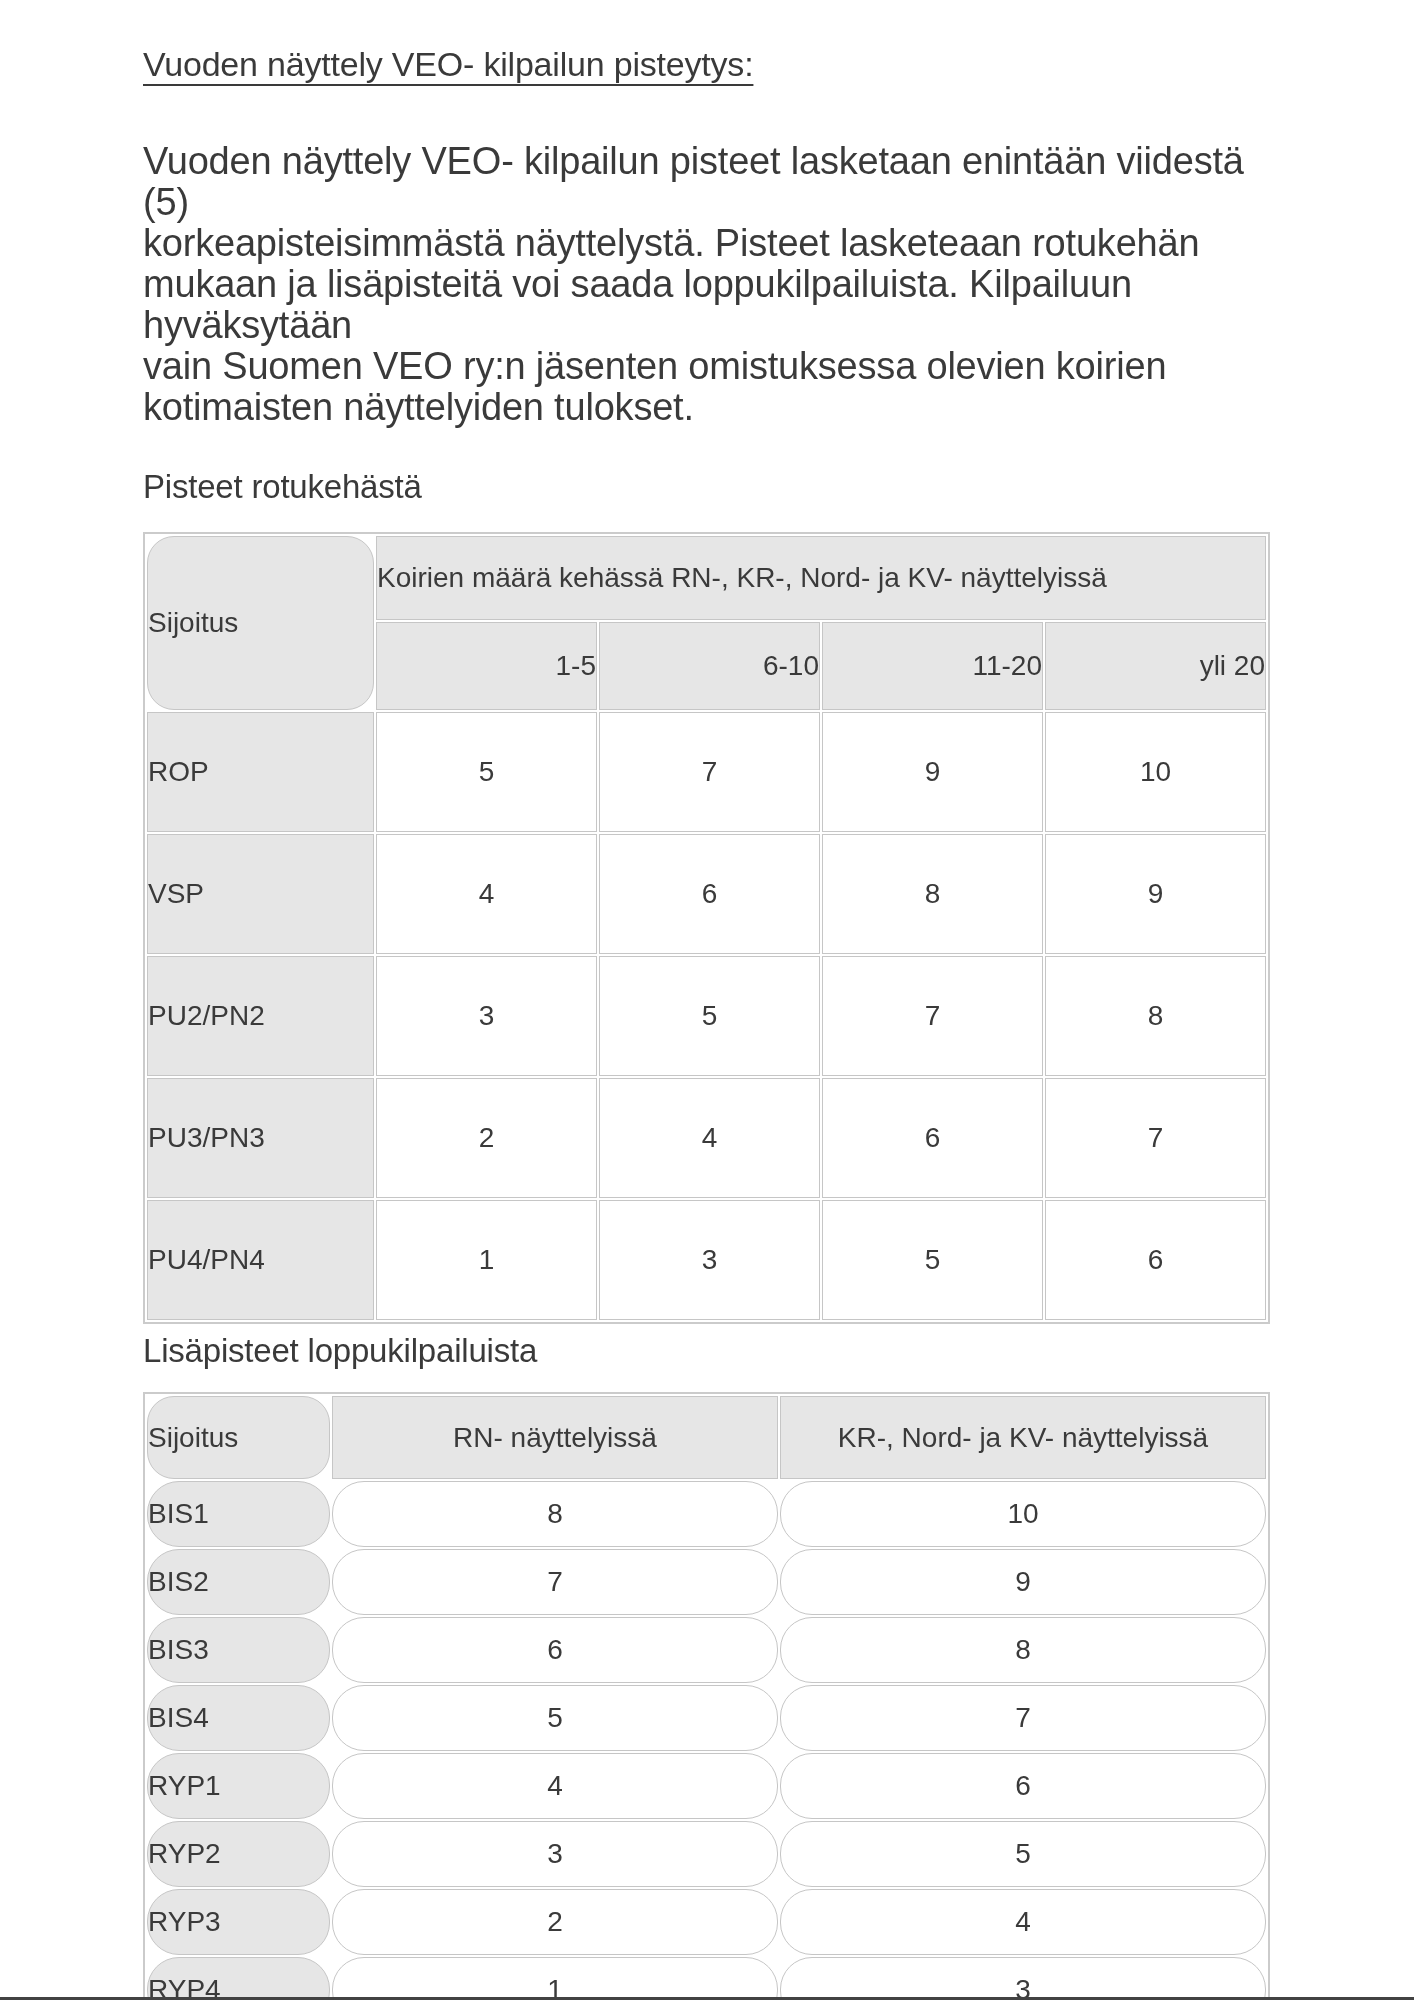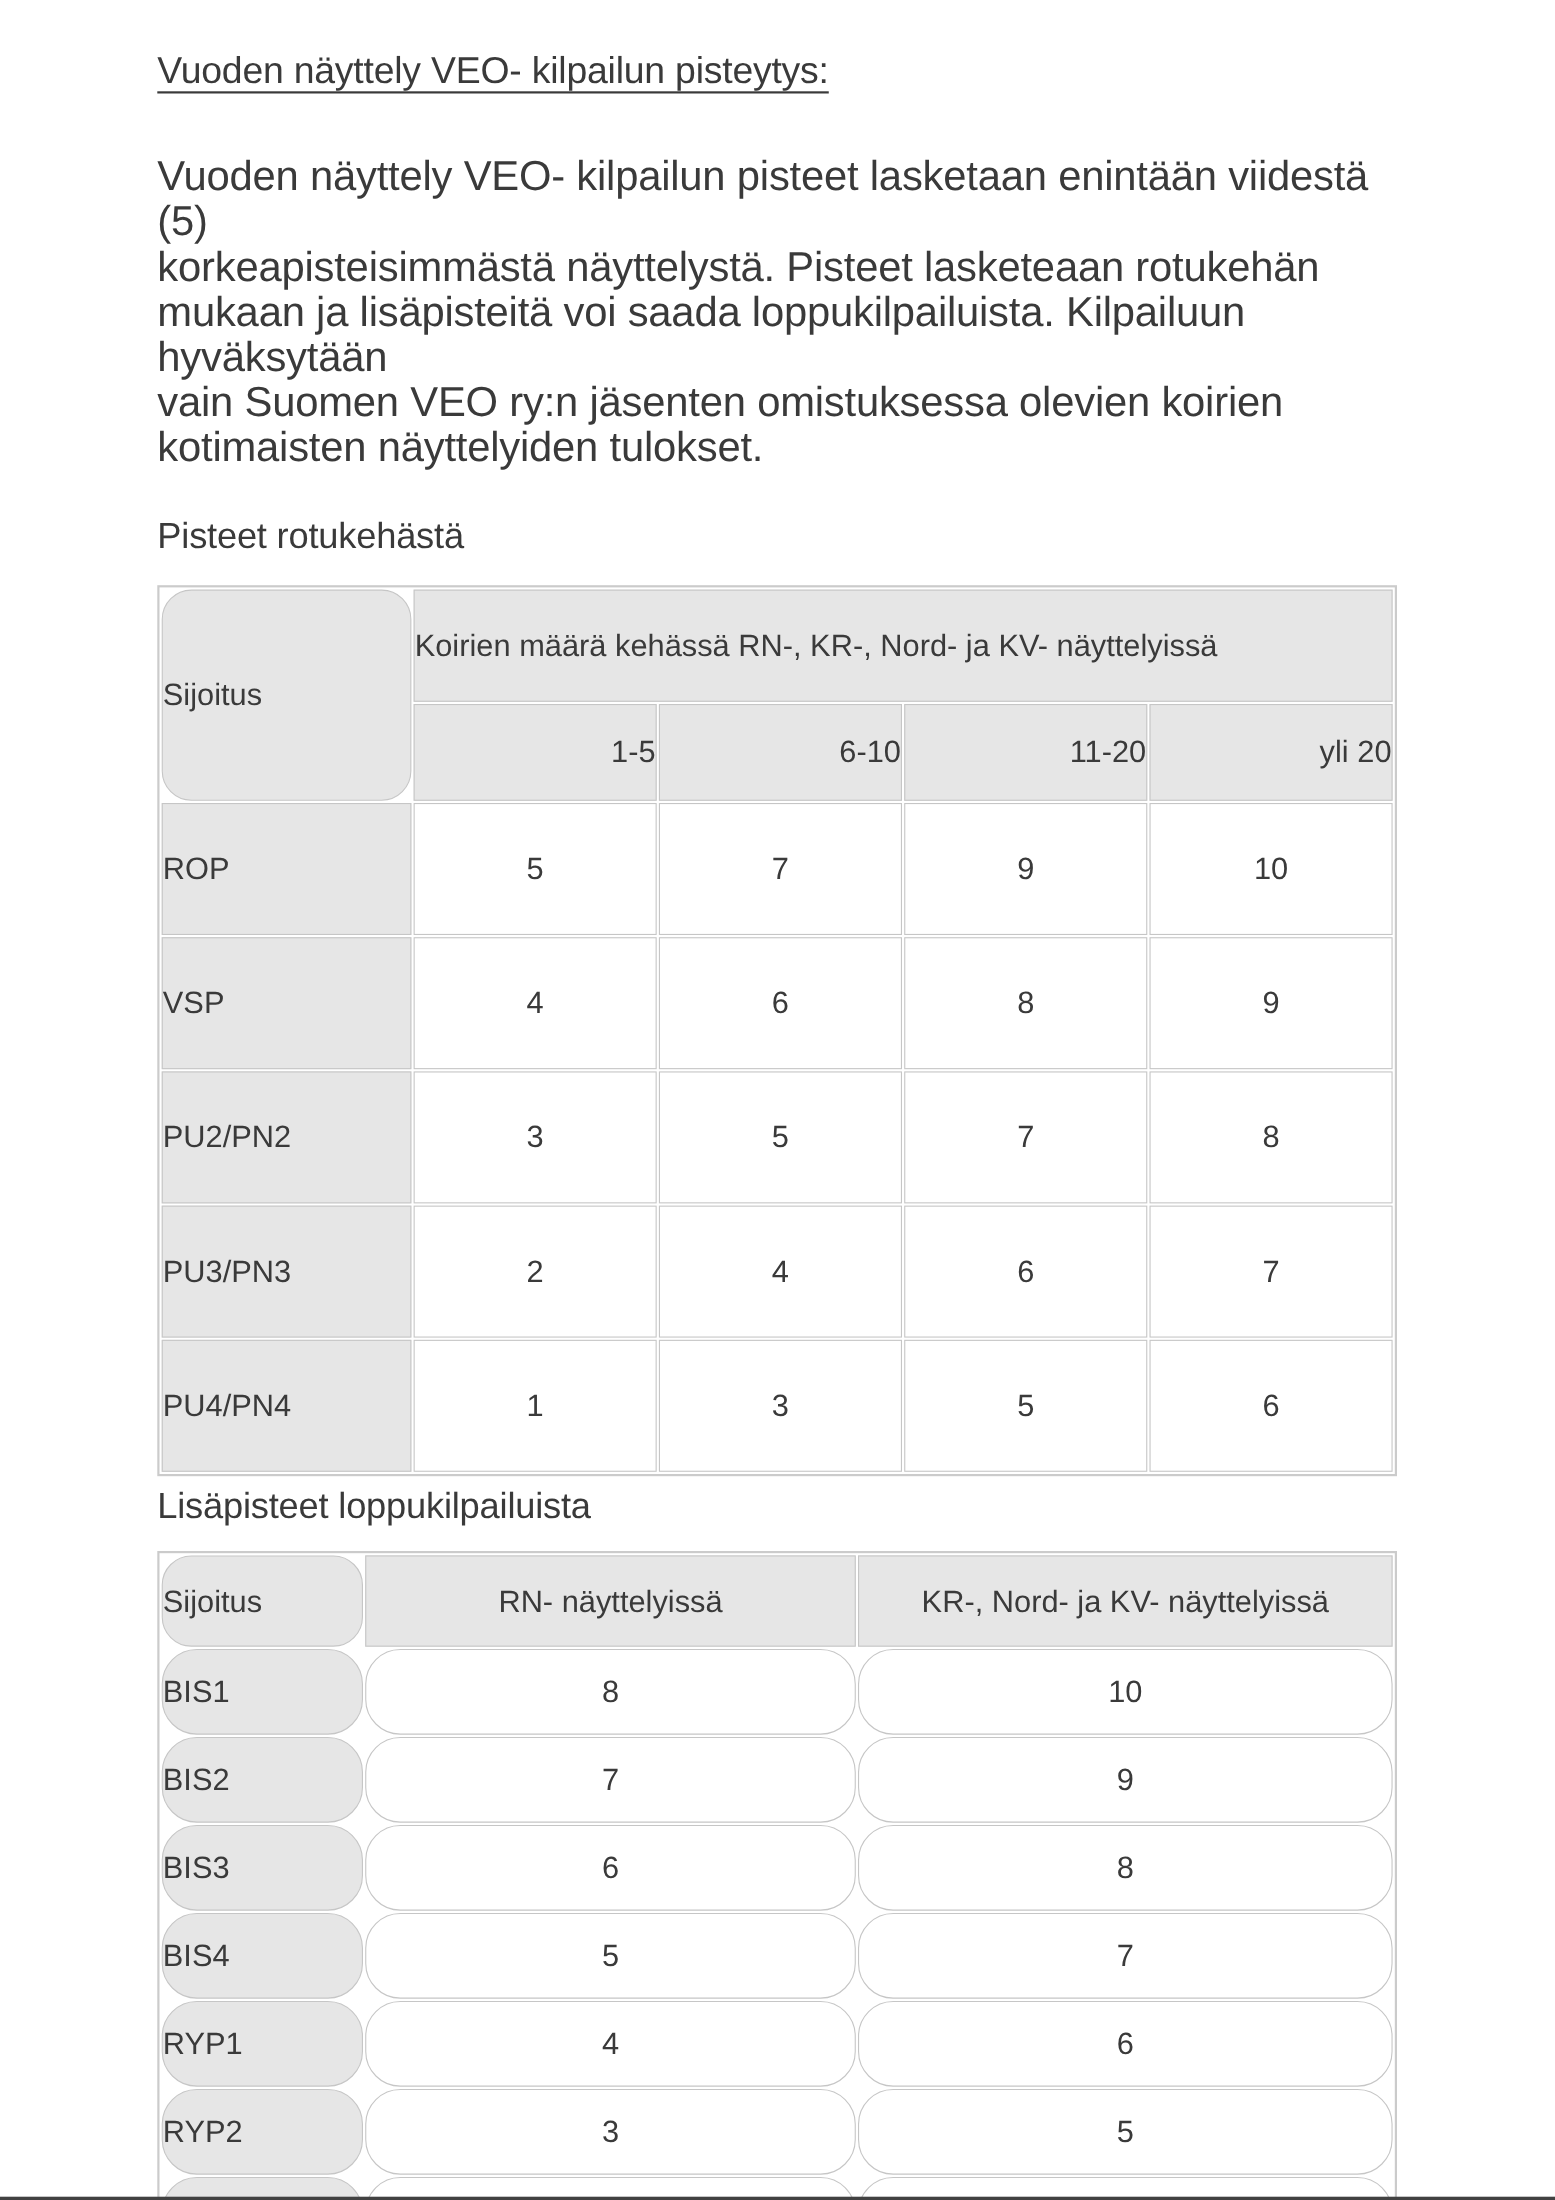--- a/index.html
+++ b/index.html
@@ -61,26 +61,26 @@
     padding: 0;
   }
   table.points th { background: #e6e6e6; }
   td.lbl { background: #e6e6e6; text-align: left; padding-left: 22px; }
   th.corner { text-align: left; padding-left: 22px; border-radius: 27px; }
   th.group { text-align: left; padding-left: 24px; }
   th.colhead { text-align: center; }
   td.val { background: #ffffff; text-align: center; }
 
   
-  #table-rotukeha tr.grouprow th { height: 102px; }
+  #table-rotukeha tr.grouprow th { height: 84px; }
   #table-rotukeha tr.subrow th { height: 88px; text-align: right; }
   #table-rotukeha tr.datarow td { height: 120px; }
   
   #table-loppu tr.headrow th { height: 83px; }
-  #table-loppu tr.datarow td { height: 78px; border-radius: 32px; }
+  #table-loppu tr.datarow td { height: 66px; border-radius: 32px; }
 
   
   #table-rotukeha col.c1 { width: 227px; }
   #table-rotukeha col.cv { width: 221px; }
   #table-loppu col.c1 { width: 183px; }
   #table-loppu col.c2 { width: 446px; }
   #table-loppu col.c3 { width: 486px; }
 
   .bottom-line {
     position: absolute;

